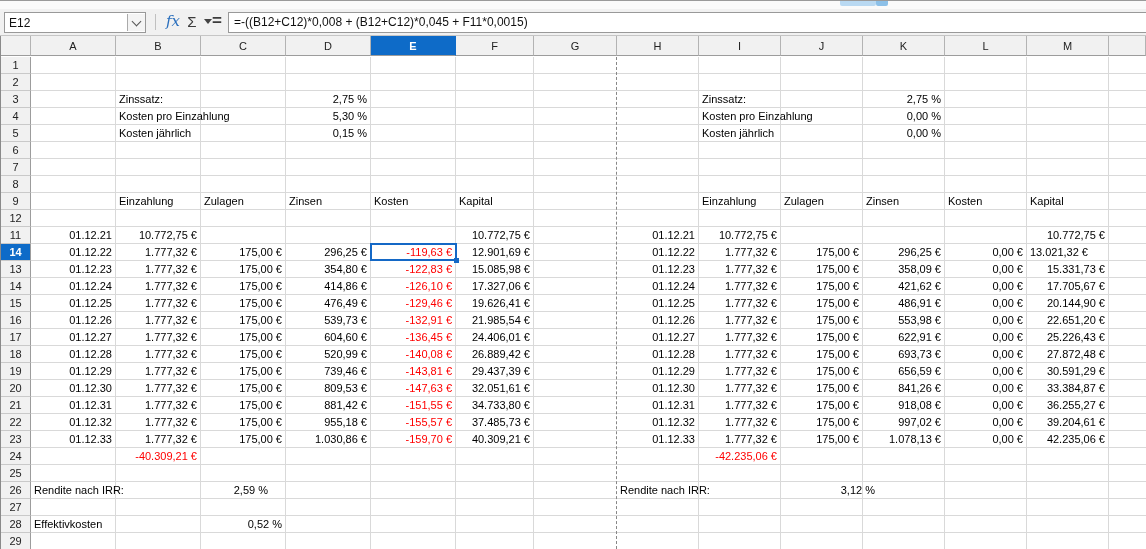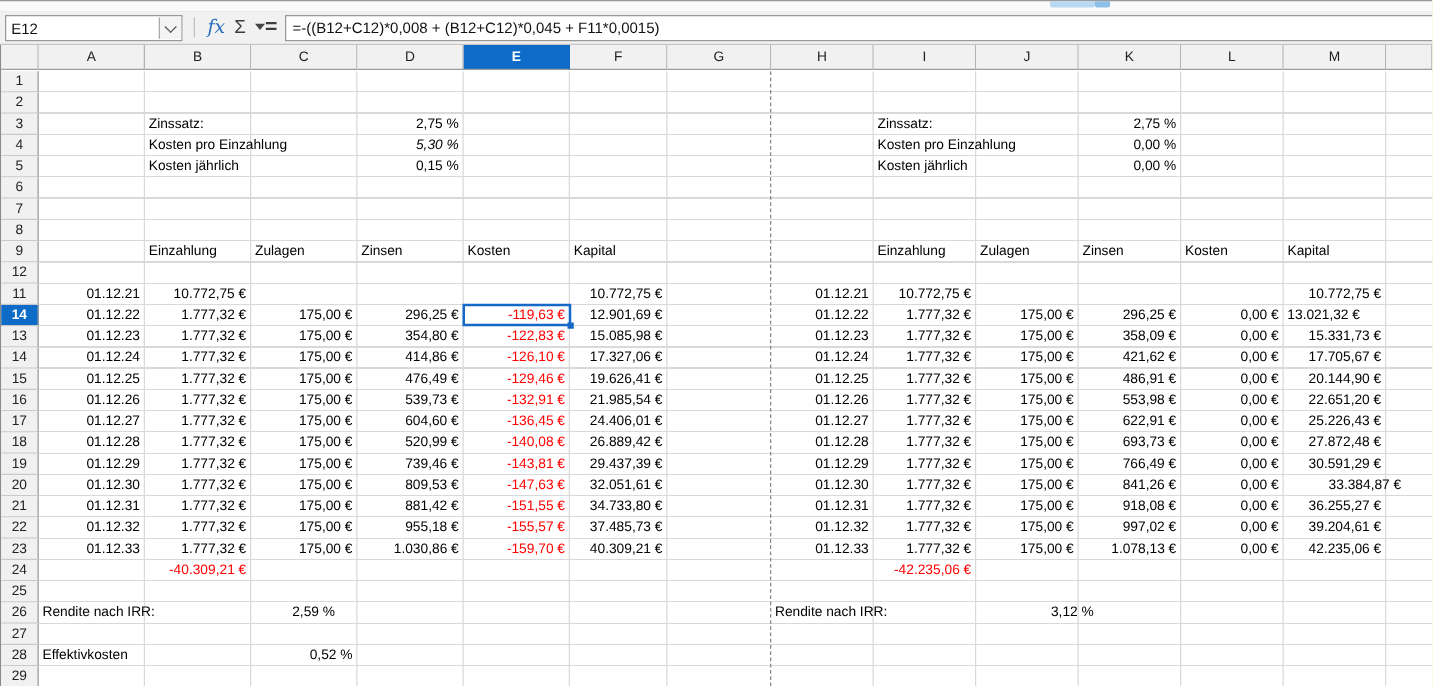--- a/index.html
+++ b/index.html
@@ -149,21 +149,21 @@
         <div id="pagebreak" style="left: 585px;"></div>
         <div class="vline" style="left: 667px;"></div>
         <div class="vline" style="left: 749px;"></div>
         <div class="vline" style="left: 831px;"></div>
         <div class="vline" style="left: 913px;"></div>
         <div class="vline" style="left: 995px;"></div>
         <div class="vline" style="left: 1077px;"></div>
         <div class="cell lbl" style="top: 34px; left: 88px;">Zinssatz:</div>
         <div class="cell num" style="top: 34px; left: 256px; width: 80px;">2,75 %</div>
         <div class="cell lbl" style="top: 51px; left: 88px;">Kosten pro Einzahlung</div>
-        <div class="cell num" style="top: 51px; left: 256px; width: 80px; font-style: italic;">5,30 %</div>
+        <div class="cell num" style="top: 51px; left: 256px; width: 80px;">5,30 %</div>
         <div class="cell lbl" style="top: 68px; left: 88px;">Kosten jährlich</div>
         <div class="cell num" style="top: 68px; left: 256px; width: 80px;">0,15 %</div>
         <div class="cell lbl" style="top: 34px; left: 671px;">Zinssatz:</div>
         <div class="cell num" style="top: 34px; left: 833px; width: 77px;">2,75 %</div>
         <div class="cell lbl" style="top: 51px; left: 671px;">Kosten pro Einzahlung</div>
         <div class="cell num" style="top: 51px; left: 833px; width: 77px;">0,00 %</div>
         <div class="cell lbl" style="top: 68px; left: 671px;">Kosten jährlich</div>
         <div class="cell num" style="top: 68px; left: 833px; width: 77px;">0,00 %</div>
         <div class="cell lbl" style="top: 136px; left: 88px;">Einzahlung</div>
         <div class="cell lbl" style="top: 136px; left: 173px;">Zulagen</div>
@@ -292,29 +292,29 @@
         <div class="cell num" style="top: 272px; left: 997px; width: 77px;">25.226,43 €</div>
         <div class="cell num" style="top: 289px; left: 587px; width: 77px;">01.12.28</div>
         <div class="cell num" style="top: 289px; left: 669px; width: 77px;">1.777,32 €</div>
         <div class="cell num" style="top: 289px; left: 751px; width: 77px;">175,00 €</div>
         <div class="cell num" style="top: 289px; left: 833px; width: 77px;">693,73 €</div>
         <div class="cell num" style="top: 289px; left: 915px; width: 77px;">0,00 €</div>
         <div class="cell num" style="top: 289px; left: 997px; width: 77px;">27.872,48 €</div>
         <div class="cell num" style="top: 306px; left: 587px; width: 77px;">01.12.29</div>
         <div class="cell num" style="top: 306px; left: 669px; width: 77px;">1.777,32 €</div>
         <div class="cell num" style="top: 306px; left: 751px; width: 77px;">175,00 €</div>
-        <div class="cell num" style="top: 306px; left: 833px; width: 77px;">766,49 €</div>
+        <div class="cell num" style="top: 306px; left: 833px; width: 77px;">656,59 €</div>
         <div class="cell num" style="top: 306px; left: 915px; width: 77px;">0,00 €</div>
         <div class="cell num" style="top: 306px; left: 997px; width: 77px;">30.591,29 €</div>
         <div class="cell num" style="top: 323px; left: 587px; width: 77px;">01.12.30</div>
         <div class="cell num" style="top: 323px; left: 669px; width: 77px;">1.777,32 €</div>
         <div class="cell num" style="top: 323px; left: 751px; width: 77px;">175,00 €</div>
         <div class="cell num" style="top: 323px; left: 833px; width: 77px;">841,26 €</div>
         <div class="cell num" style="top: 323px; left: 915px; width: 77px;">0,00 €</div>
-        <div class="cell num" style="top: 323px; left: 997px; width: 77px; padding-left: 16px;">33.384,87 €</div>
+        <div class="cell num" style="top: 323px; left: 997px; width: 77px;">33.384,87 €</div>
         <div class="cell num" style="top: 340px; left: 587px; width: 77px;">01.12.31</div>
         <div class="cell num" style="top: 340px; left: 669px; width: 77px;">1.777,32 €</div>
         <div class="cell num" style="top: 340px; left: 751px; width: 77px;">175,00 €</div>
         <div class="cell num" style="top: 340px; left: 833px; width: 77px;">918,08 €</div>
         <div class="cell num" style="top: 340px; left: 915px; width: 77px;">0,00 €</div>
         <div class="cell num" style="top: 340px; left: 997px; width: 77px;">36.255,27 €</div>
         <div class="cell num" style="top: 357px; left: 587px; width: 77px;">01.12.32</div>
         <div class="cell num" style="top: 357px; left: 669px; width: 77px;">1.777,32 €</div>
         <div class="cell num" style="top: 357px; left: 751px; width: 77px;">175,00 €</div>
         <div class="cell num" style="top: 357px; left: 833px; width: 77px;">997,02 €</div>

